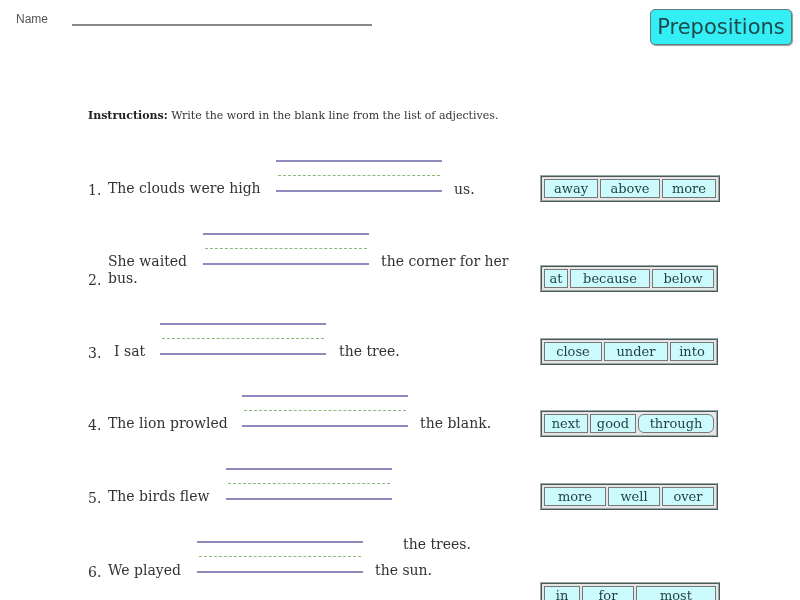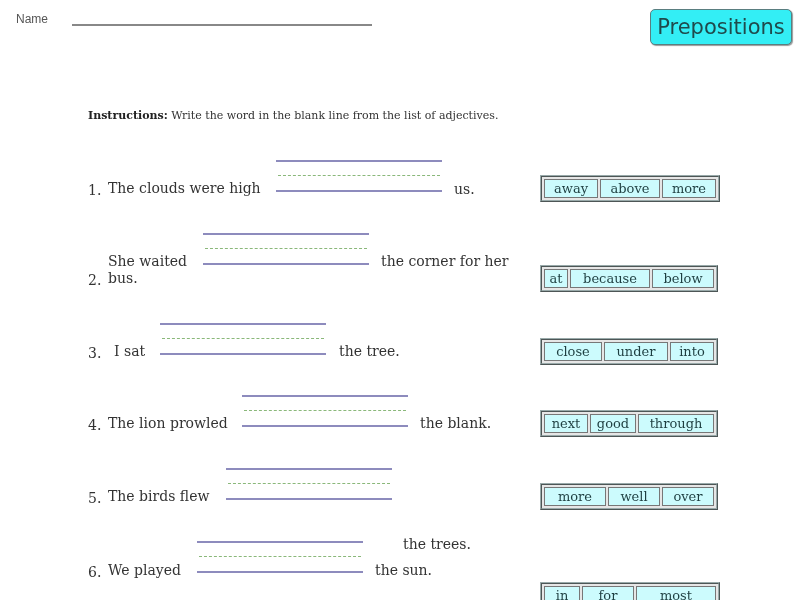--- a/index.html
+++ b/index.html
@@ -86,21 +86,21 @@
   <span class="q" style="left:108px;top:415px;">The lion prowled</span>
   <div class="writing-lines" style="left:242px;top:395px;">
     <div class="top"></div>
       <div class="mid"></div>
       <div class="bot"></div>
   </div>
   <span class="q" style="left:420px;top:415px;">the blank.</span>
   <div class="choices" style="top:410px;">
     <div class="choice" style="width:34px;">next</div>
     <div class="choice" style="width:36px;">good</div>
-    <div class="choice" style="width:66px;">through</div>
+    <div class="choice" style="width:66px;border-radius:6px;">through</div>
   </div>
 </div>
 
 <div>
   <span class="q num" style="left:88px;top:490px;">5.</span>
   <span class="q" style="left:108px;top:488px;">The birds flew</span>
   <div class="writing-lines" style="left:226px;top:468px;">
     <div class="top"></div>
       <div class="mid"></div>
       <div class="bot"></div>

